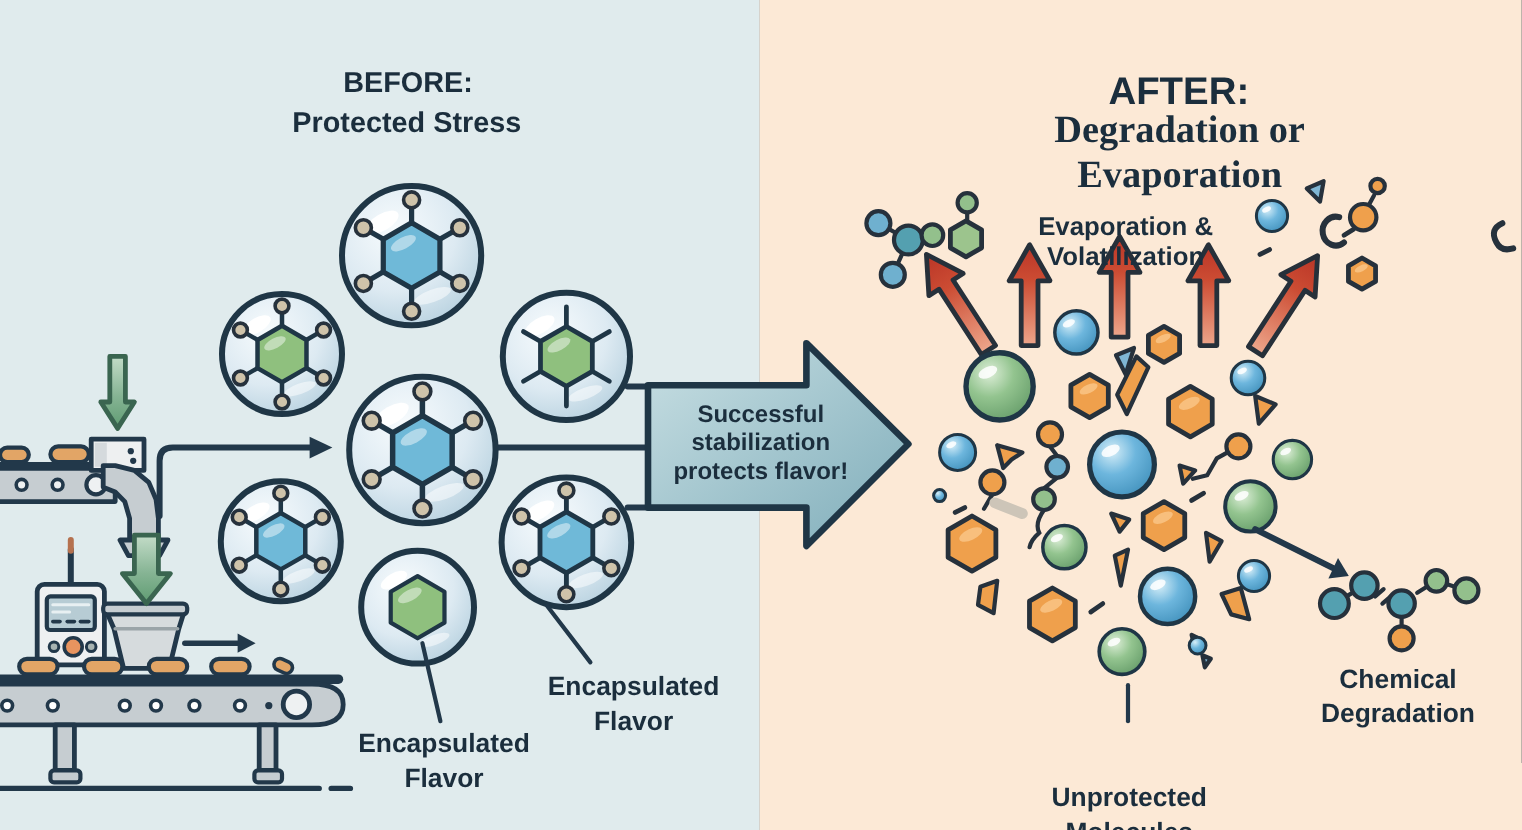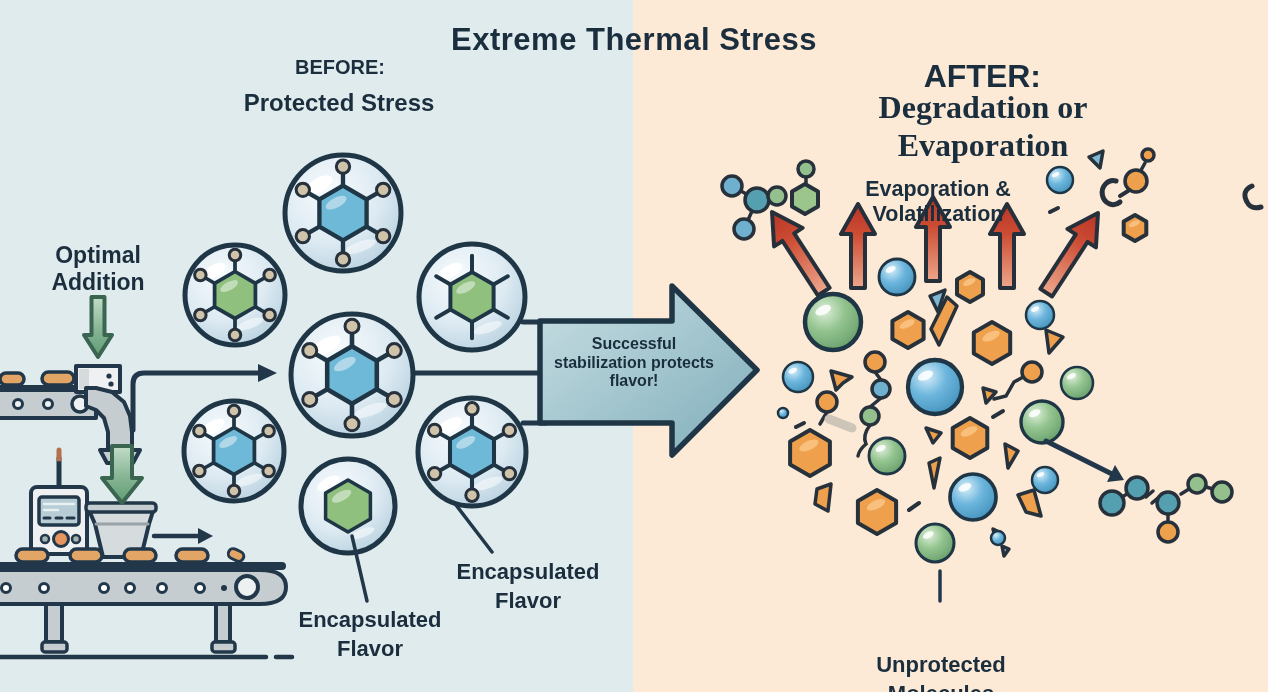--- a/index.html
+++ b/index.html
@@ -4,26 +4,26 @@
 <style>
   html,body{margin:0;padding:0;background:#888;}
   .stage{position:relative;width:1268px;height:692px;overflow:hidden;
          font-family:"Liberation Sans",sans-serif;}
   .bg-half{position:absolute;top:0;height:692px;}
   .bg-left{left:0;width:633px;background:#e0ebed;}
   .bg-right{left:633px;width:635px;background:#fce9d6;}
   svg.canvas{position:absolute;left:0;top:0;}
   .lbl{position:absolute;text-align:center;font-weight:bold;color:#1b2e3d;line-height:1.18;}
   .title{left:414px;top:22px;width:440px;font-size:31px;letter-spacing:.5px;}
-  .before-h{left:240px;top:56px;width:200px;font-size:20px;}
+  .before-h{left:240px;top:56px;width:200px;font-size:24px;}
   .before-s{left:229px;top:89px;width:220px;font-size:24px;}
   .after-h{left:841px;top:58px;width:200px;font-size:32px;text-align:right;}
   .after-s{left:800px;top:89px;width:366px;font-size:32px;font-family:Liberation Serif, serif;}
   .optimal{left:36px;top:242px;width:124px;font-size:23px;}
-  .arrow-text{left:551px;top:335px;width:166px;font-size:16px;line-height:1.17;}
+  .arrow-text{left:551px;top:335px;width:166px;font-size:20px;line-height:1.17;}
   .evap{left:838px;top:144px;width:200px;font-size:21.5px;margin-top:33px;}
   .encap-left{left:285px;top:606px;width:170px;font-size:22px;line-height:1.3;}
   .encap-right{left:443px;top:558px;width:170px;font-size:22px;line-height:1.3;}
   .unprot{left:856px;top:609px;width:170px;font-size:22px;line-height:1.3;margin-top:42px;}
   .chem{left:1080px;top:552px;width:170px;font-size:22px;line-height:1.3;}
 </style>
 </head>
 <body>
 
 <div class="stage">
@@ -377,24 +377,23 @@
     <g stroke="#22384a" stroke-linecap="round">
       <line x1="352" y1="536" x2="367" y2="601" stroke-width="3.5"></line>
       <line x1="456" y1="505" x2="492" y2="552" stroke-width="3.5"></line>
       <line x1="940" y1="571" x2="940" y2="601" stroke-width="3.5"></line>
       <line x1="1046" y1="441" x2="1112" y2="474" stroke-width="5"></line>
       <polygon points="1124,480 1107,482 1115,465" fill="#22384a" stroke="none"></polygon>
       <line x1="829" y1="419" x2="852" y2="428" stroke="#cdc5b8" stroke-width="9"></line>
     </g>
   </svg>
 
-  <div class="lbl title">Extreme Thermal Stress</div>
   <div class="lbl before-h">BEFORE:</div>
   <div class="lbl before-s">Protected Stress</div>
   <div class="lbl after-h">AFTER:</div>
   <div class="lbl after-s">Degradation or Evaporation</div>
-  <div class="lbl optimal">Optimal Addition</div>
   <div class="lbl arrow-text">Successful stabilization protects flavor!</div>
   <div class="lbl evap">Evaporation &amp; Volatilization</div>
   <div class="lbl encap-left">Encapsulated Flavor</div>
   <div class="lbl encap-right">Encapsulated Flavor</div>
   <div class="lbl unprot">Unprotected Molecules</div>
+  <div class="lbl chem">Chemical Degradation</div>
 </div>
 
 </body></html>

